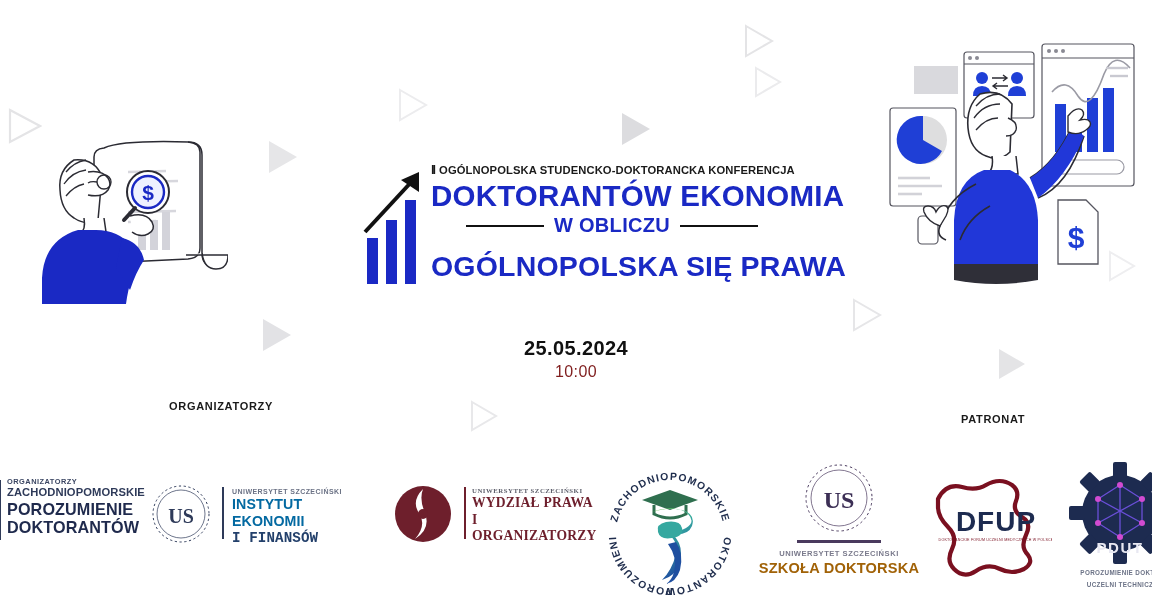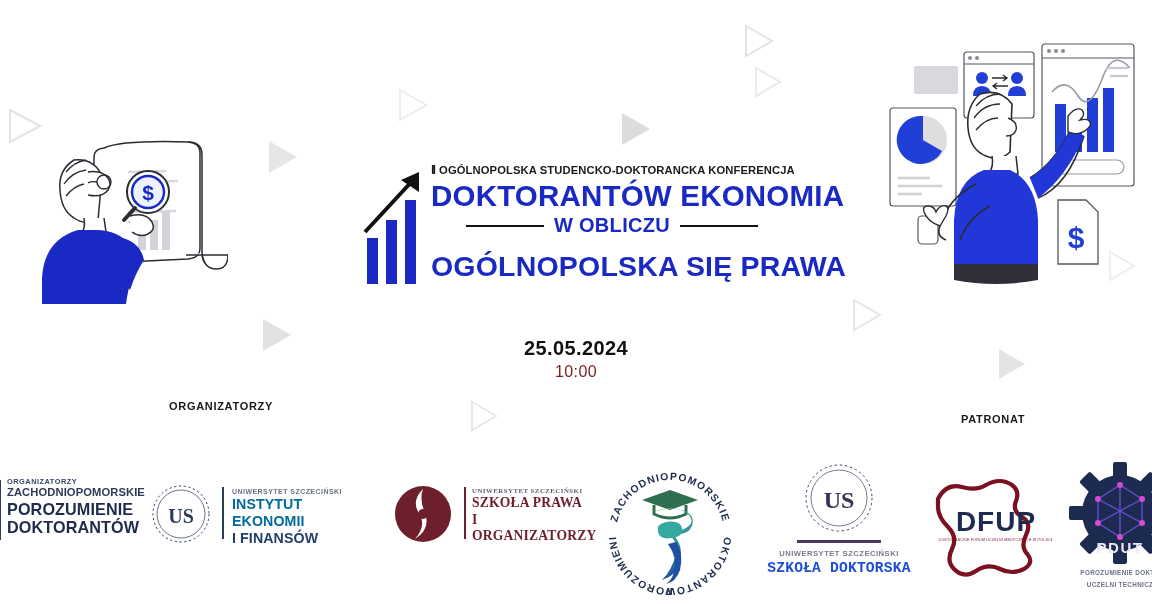--- a/index.html
+++ b/index.html
@@ -76,21 +76,21 @@
   #logo-szpd .l3{font-size:16.2px;font-weight:bold;color:#1f2a4d;letter-spacing:.1px;line-height:1.14;}
   #logo-szpd .l4{font-size:16.2px;font-weight:bold;color:#1f2a4d;letter-spacing:.1px;line-height:1.14;}
 
   
   #logo-ief{left:150px;top:26px;width:212px;}
   #logo-ief .seal{position:absolute;left:0;top:2px;width:62px;height:62px;}
   #logo-ief .vr{position:absolute;left:72px;top:6px;width:2px;height:52px;background:#2e3a59;}
   #logo-ief .txt{position:absolute;left:82px;top:6px;}
   #logo-ief .s1{font-size:7px;font-weight:bold;color:#6b7285;letter-spacing:.45px;line-height:1.3;}
   #logo-ief .s2{font-size:14.2px;font-weight:bold;color:#0369a1;letter-spacing:.1px;line-height:1.2;}
-  #logo-ief .s3{font-size:14.2px;font-weight:bold;color:#23406b;letter-spacing:.1px;line-height:1.2;}
+  #logo-ief .s3{font-size:14.2px;font-weight:bold;color:#23406b;letter-spacing:.1px;line-height:1.2;font-family:Liberation Mono, monospace;}
 
   
   #logo-wpia{left:392px;top:28px;width:182px;}
   #logo-wpia .emb{position:absolute;left:0;top:0;width:62px;height:62px;}
   #logo-wpia .vr{position:absolute;left:72px;top:4px;width:1.6px;height:52px;background:#6e1f2c;}
   #logo-wpia .txt{position:absolute;left:80px;top:3px;}
   #logo-wpia .s1{font-size:6.8px;color:#5d5f6b;letter-spacing:.5px;line-height:1.35;
     font-family:"Liberation Serif", serif;font-weight:bold;}
   #logo-wpia .s2{font-size:13.6px;color:#6e1f2c;letter-spacing:.2px;line-height:1.22;
     font-family:"Liberation Serif", serif;font-weight:bold;}
@@ -98,21 +98,21 @@
     font-family:"Liberation Serif", serif;font-weight:bold;}
 
   
   #logo-circ{left:594px;top:5px;width:152px;height:135px;}
 
   
   #logo-sd{left:756px;top:6px;width:166px;text-align:center;}
   #logo-sd .seal{width:74px;height:74px;margin:0 auto;}
   #logo-sd .rule{width:84px;height:2.6px;background:#4a3a5e;margin:5px auto 6px auto;}
   #logo-sd .s1{font-size:7.6px;font-weight:bold;color:#7a7a8c;letter-spacing:.5px;line-height:1.3;}
-  #logo-sd .s2{font-size:14.6px;font-weight:bold;color:#1d4ed8;letter-spacing:.2px;line-height:1.25;margin-top:1px;font-family:Liberation Mono, monospace;}
+  #logo-sd .s2{font-size:14.6px;font-weight:bold;color:#a16207;letter-spacing:.2px;line-height:1.25;margin-top:1px;}
 
   
   #logo-dfup{left:912px;top:10px;width:140px;height:116px;}
 
   
   #logo-pdut{left:1062px;top:6px;width:116px;text-align:center;}
   #logo-pdut .gear{width:104px;height:104px;margin:0 auto;position:relative;}
   #logo-pdut .cap{font-size:6.3px;font-weight:bold;color:#6b7286;letter-spacing:.35px;line-height:1.45;margin-top:3px;}
 </style>
 </head>
@@ -363,21 +363,21 @@
       <div class="emb">
         <svg viewBox="0 0 62 62" width="62" height="62">
           <circle cx="31" cy="31" r="28" fill="#6e1f2c"></circle>
           <path d="M31 6 q-12 12 -4 24 q8 12 -4 26 q16 -10 10 -26 q-6 -14 -2 -24 z" fill="#fff"></path>
           <circle cx="31" cy="31" r="5" fill="#6e1f2c"></circle>
         </svg>
       </div>
       <div class="vr"></div>
       <div class="txt">
         <div class="s1">UNIWERSYTET SZCZECIŃSKI</div>
-        <div class="s2">SZKOŁA PRAWA</div>
+        <div class="s2">WYDZIAŁ PRAWA</div>
         <div class="s3">I ORGANIZATORZY</div>
       </div>
     </div>
 
     <div class="logo" id="logo-circ">
       <svg viewBox="0 0 152 135" width="152" height="135">
         <defs>
           <path id="arcTop" d="M 22 74 A 54 54 0 0 1 130 74"></path>
           <path id="arcBot" d="M 130 74 A 54 54 0 0 1 22 74"></path>
           <linearGradient id="gflame" x1="0" y1="0" x2="0.4" y2="1">

